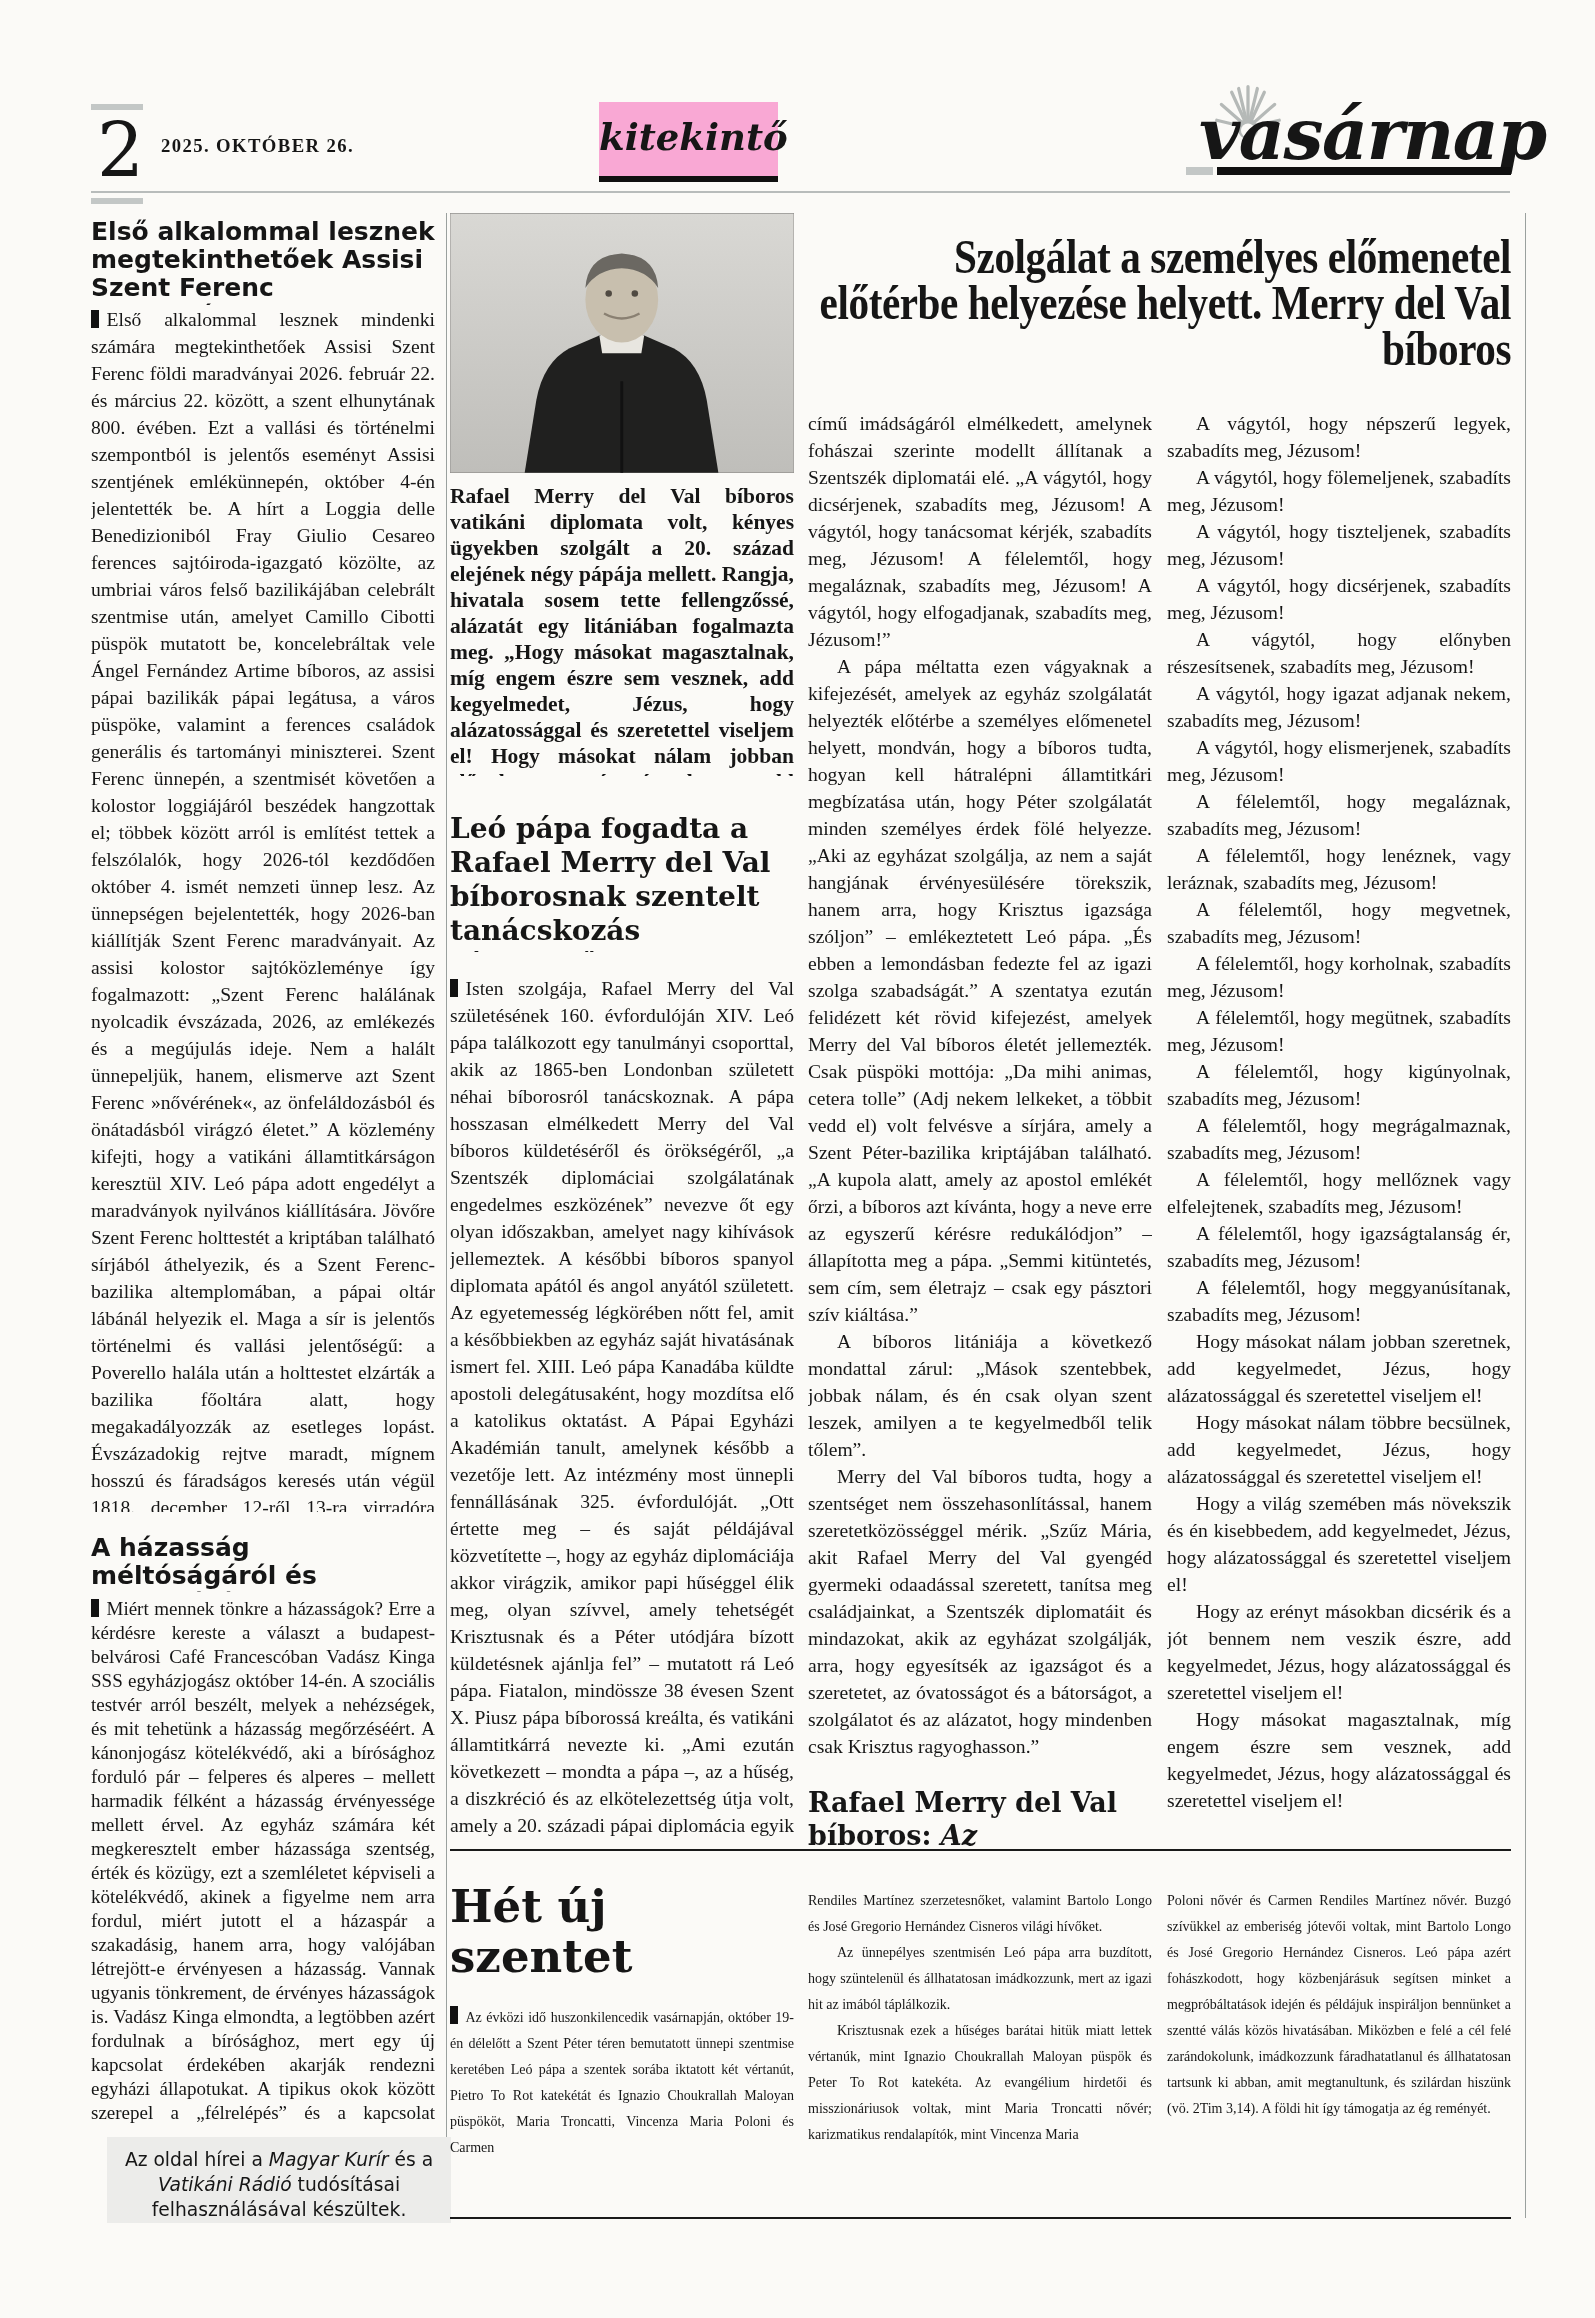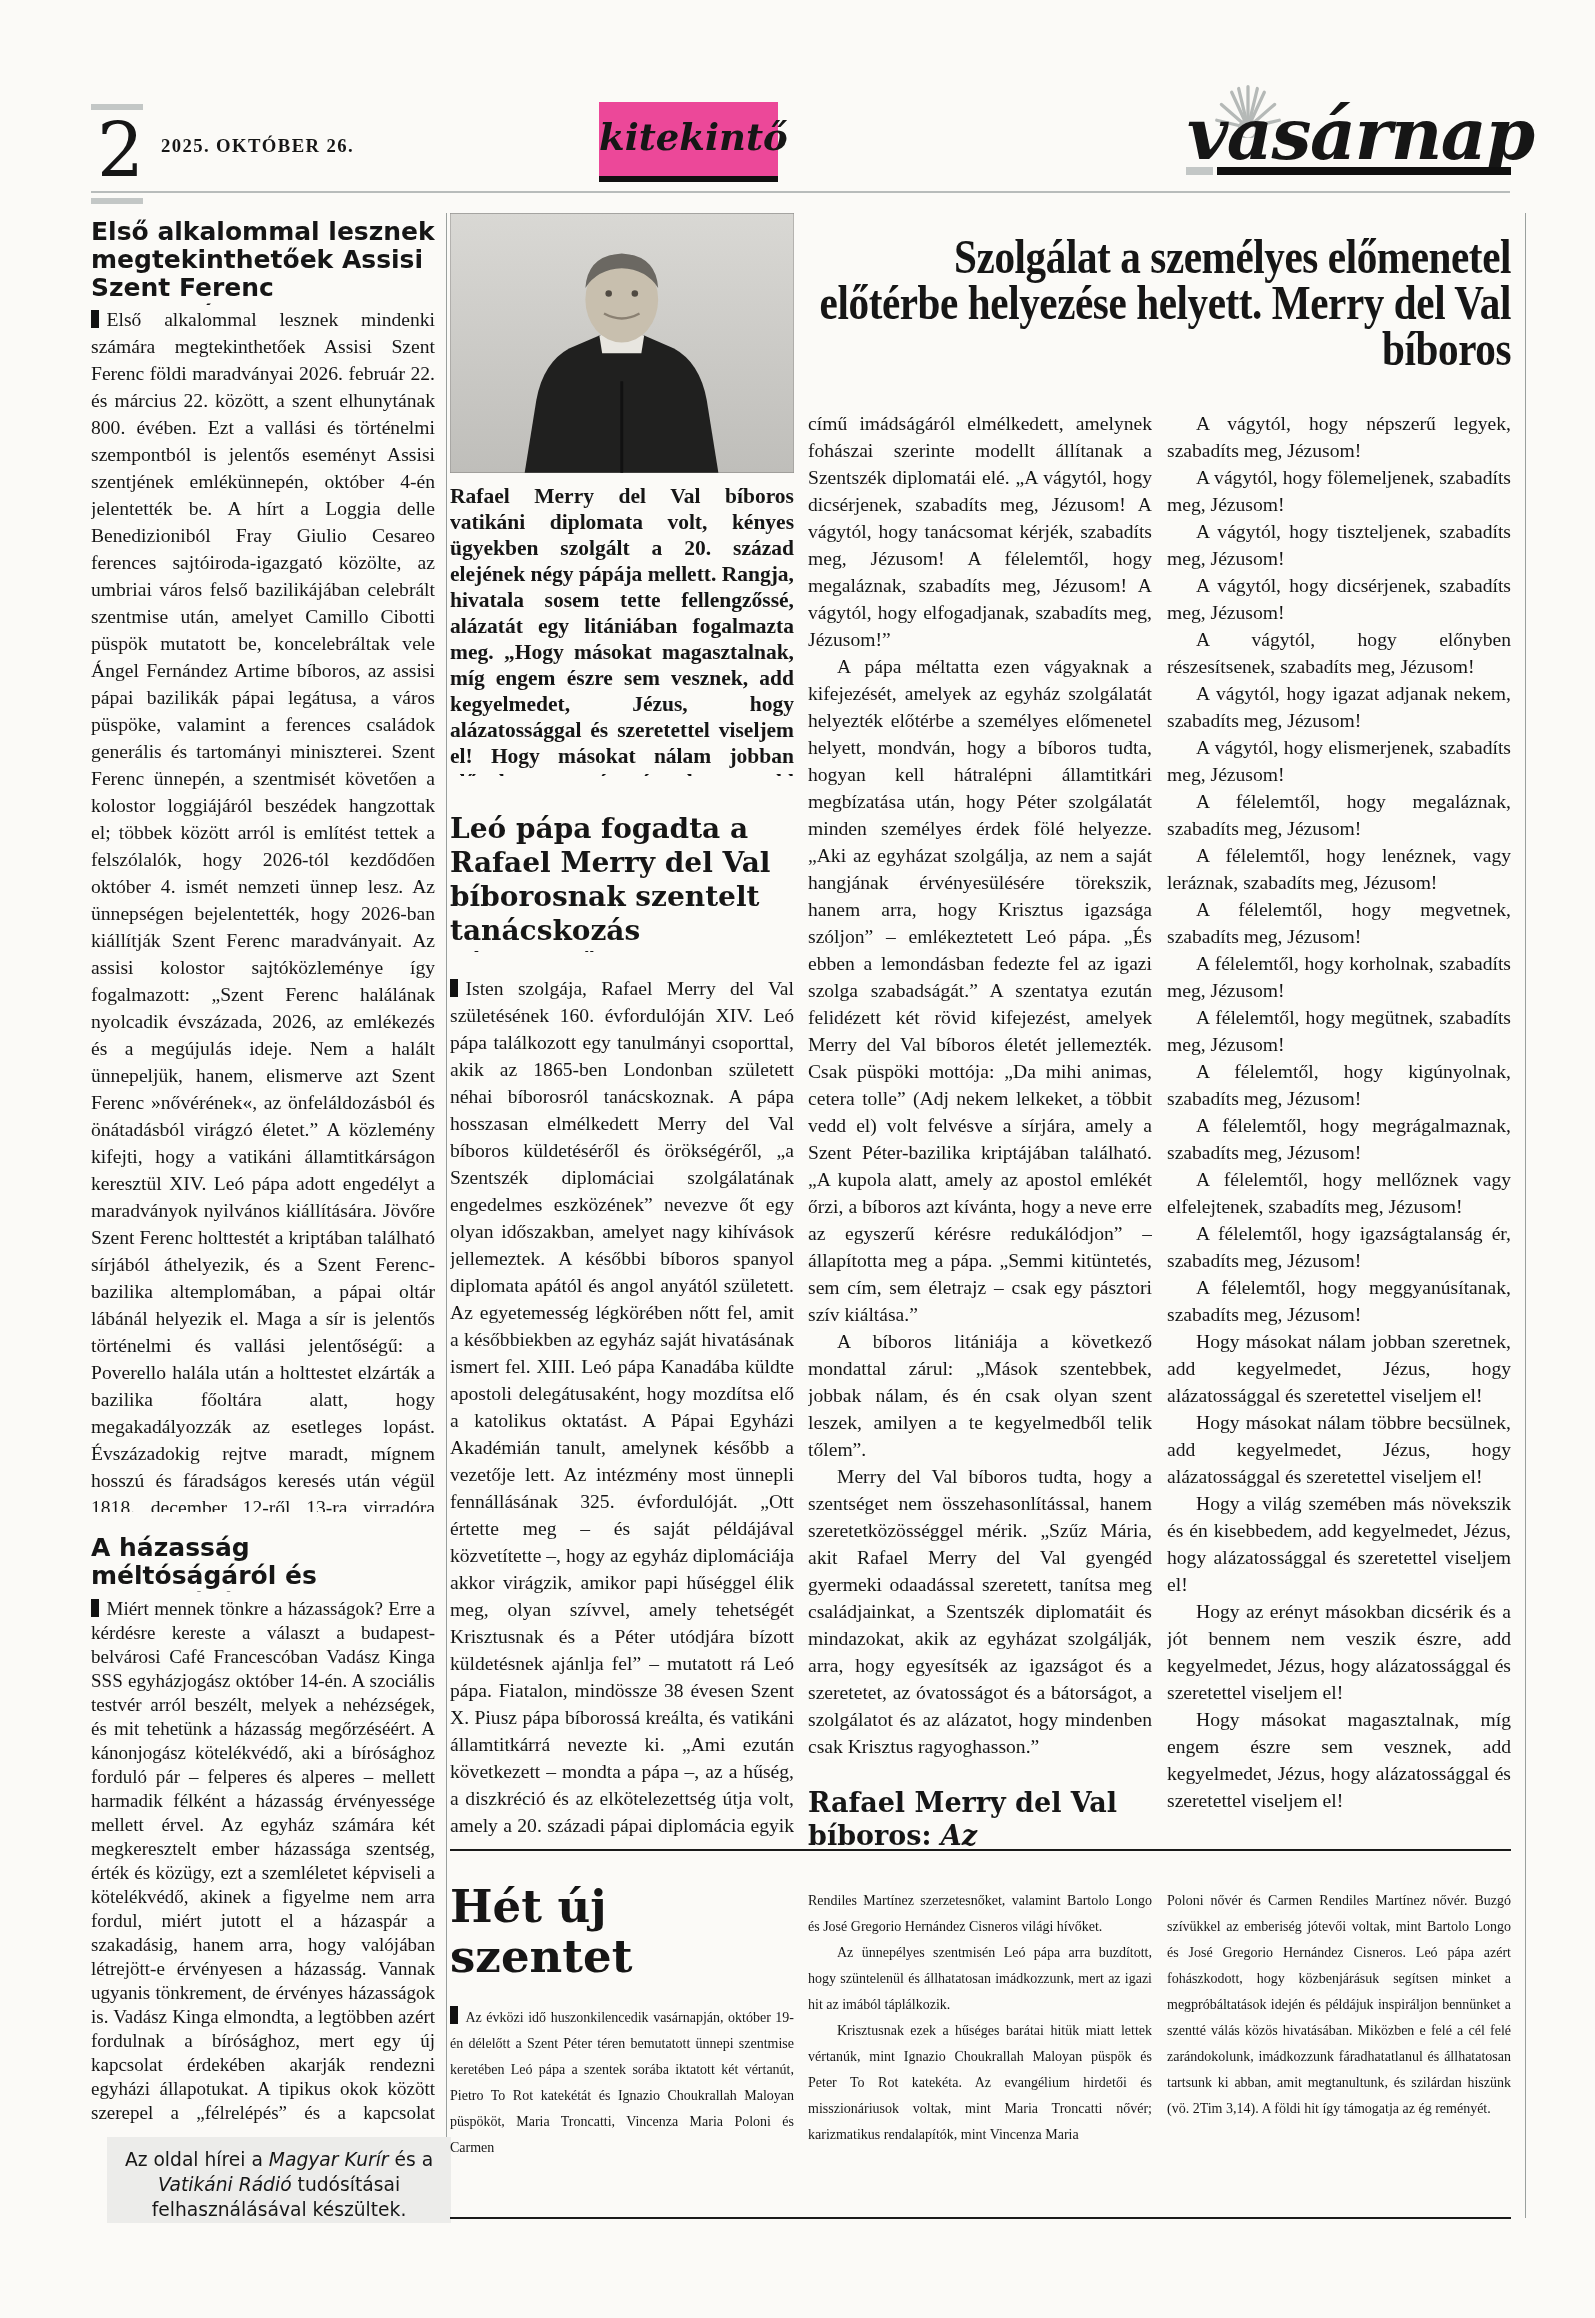--- a/index.html
+++ b/index.html
@@ -3,23 +3,23 @@
 <meta charset="utf-8">
 <style>
   html,body{margin:0;padding:0;background:#e8e8e6;}
   .page{position:relative;width:1595px;height:2319px;background:#fbfaf7;color:#161616;
         font-family:"Liberation Serif","DejaVu Serif",serif;overflow:hidden;}
   .abs{position:absolute;}
   
   .graybar{background:#c3c7c6;}
   .pagenum{font-family:"DejaVu Serif",serif;font-size:74px;line-height:1;font-weight:400;}
   .issuedate{font-family:"Liberation Serif",serif;font-size:18.7px;letter-spacing:1.4px;font-weight:600;}
-  .sectionbox{background:#ec4899;border-bottom:6.5px solid #101010;text-align:center;}
+  .sectionbox{background:#f9a8d4;border-bottom:6.5px solid #101010;text-align:center;}
   .sectionbox .lbl{font-family:"DejaVu Serif",serif;font-style:italic;font-weight:700;font-size:37px;line-height:70px;}
-  .masthead{font-family:"DejaVu Serif",serif;font-style:italic;font-weight:600;font-size:71px;line-height:1;letter-spacing:-1.4px;text-align:right;}
+  .masthead{font-family:"DejaVu Serif",serif;font-style:italic;font-weight:600;font-size:71px;line-height:1;letter-spacing:-1.4px;text-align:right;margin-left:12px;}
   .mast-underline-black{background:#101010;}
   .mast-underline-gray{background:#c3c7c6;}
   .hrule{background:#b8bcbb;}
   .vrule{background:#9aa09e;width:1.4px;}
   .blackrule{background:#1a1a1a;}
   
   .colblock{position:absolute;overflow:hidden;text-align:justify;}
   .body-serif{font-size:19.6px;line-height:27px;}
   .body-serif2{font-size:19px;line-height:24px;}
   .body-cond{font-size:14px;line-height:26px;}

